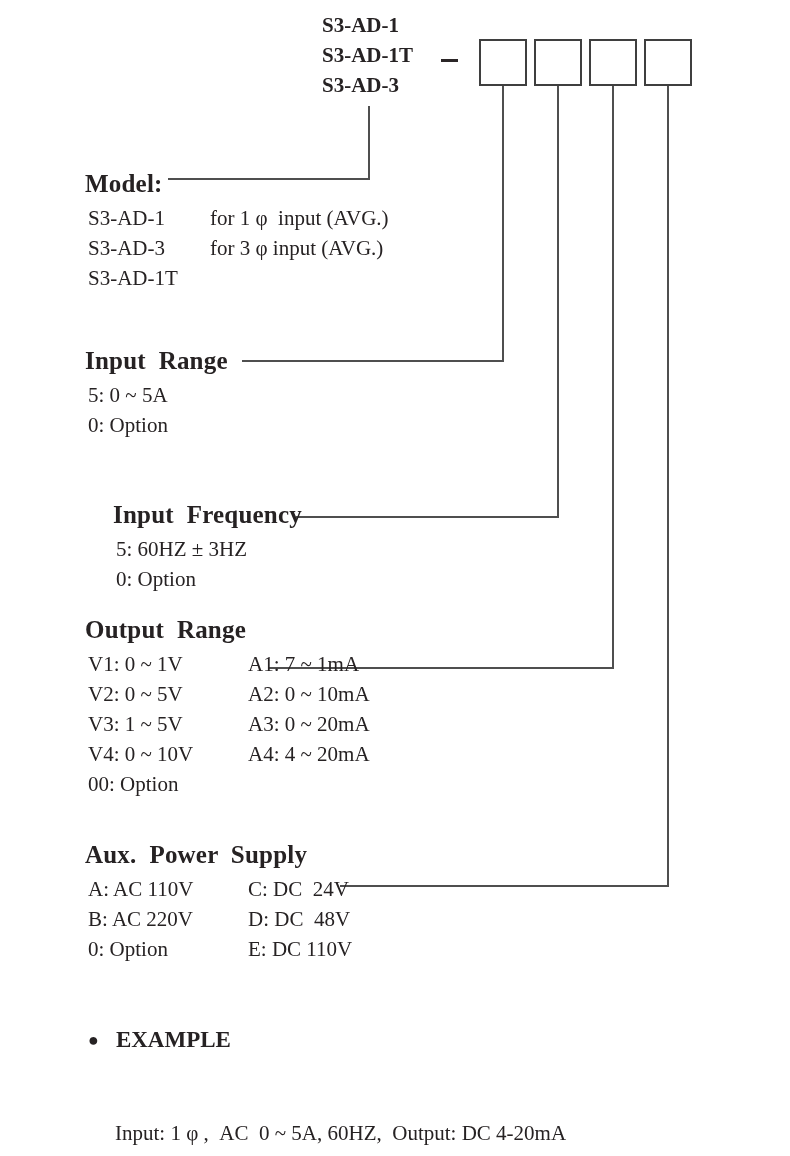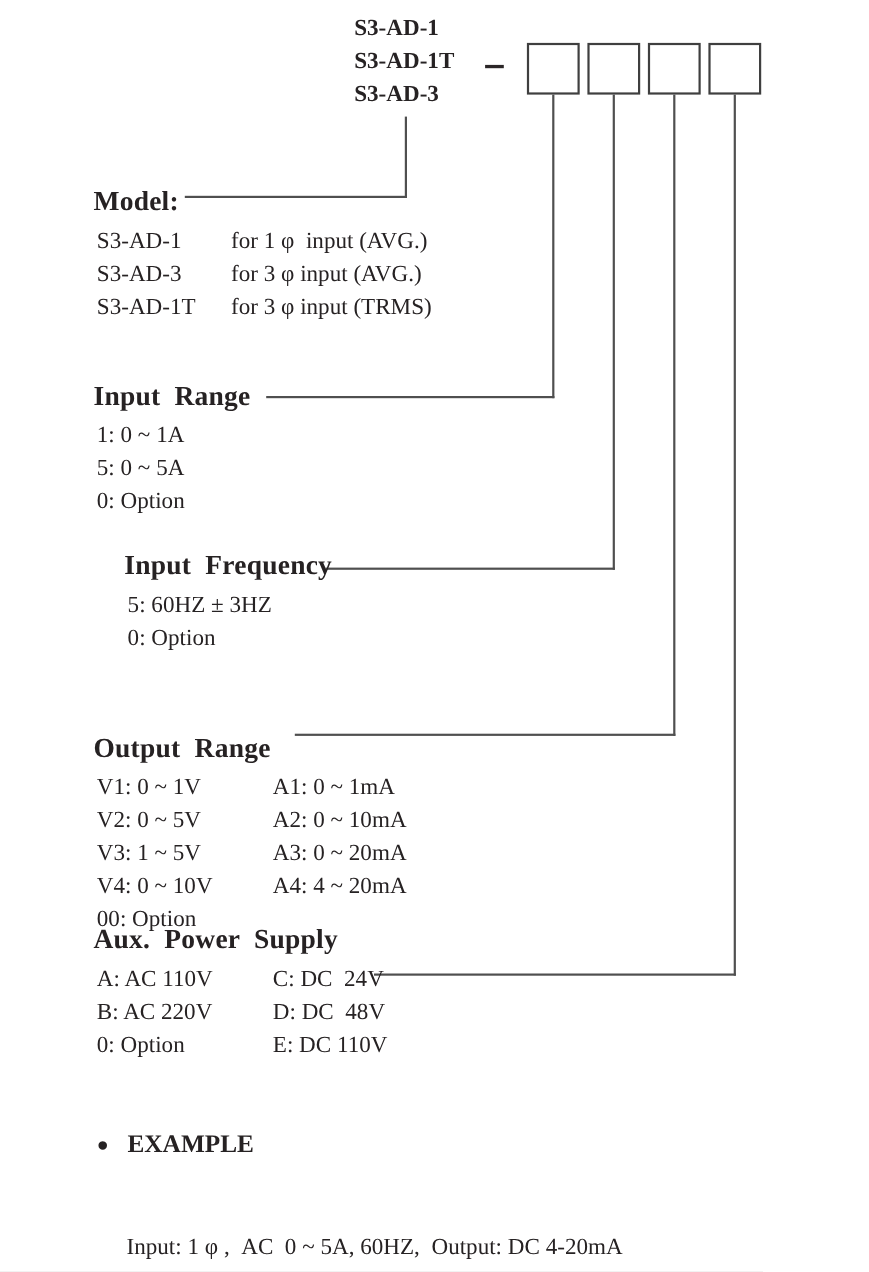--- a/index.html
+++ b/index.html
@@ -74,48 +74,46 @@
       <div class="mrow">
         <span class="mcode">S3-AD-1</span>
         <span class="txt">for 1 φ  input (AVG.)</span>
       </div>
       <div class="mrow">
         <span class="mcode">S3-AD-3</span>
         <span class="txt">for 3 φ input (AVG.)</span>
       </div>
       <div class="mrow">
         <span class="mcode">S3-AD-1T</span>
-        <span class="txt">for 3 φ input (TRMS)</span>
       </div>
     </div>
   </div>
 
   <div class="sec" style="top:345px;">
     <div class="sec-title">Input  Range</div>
     <div class="sec-items">
-      <div class="txt">1: 0 ~ 1A</div>
       <div class="txt">5: 0 ~ 5A</div>
       <div class="txt">0: Option</div>
     </div>
   </div>
 
   <div class="sec" style="top:499px;margin-left:28px;">
     <div class="sec-title">Input  Frequency</div>
     <div class="sec-items">
       <div class="txt">5: 60HZ ± 3HZ</div>
       <div class="txt">0: Option</div>
     </div>
   </div>
 
-  <div class="sec" style="top:665px;">
+  <div class="sec" style="top:614px;">
     <div class="sec-title">Output  Range</div>
     <div class="sec-items">
       <div class="c2row">
         <span class="cell-l">V1: 0 ~ 1V</span>
-        <span class="cell-r">A1: 0 ~ 1mA</span>
+        <span class="cell-r">A1: 7 ~ 1mA</span>
       </div>
       <div class="c2row">
         <span class="cell-l">V2: 0 ~ 5V</span>
         <span class="cell-r">A2: 0 ~ 10mA</span>
       </div>
       <div class="c2row">
         <span class="cell-l">V3: 1 ~ 5V</span>
         <span class="cell-r">A3: 0 ~ 20mA</span>
       </div>
       <div class="c2row">

